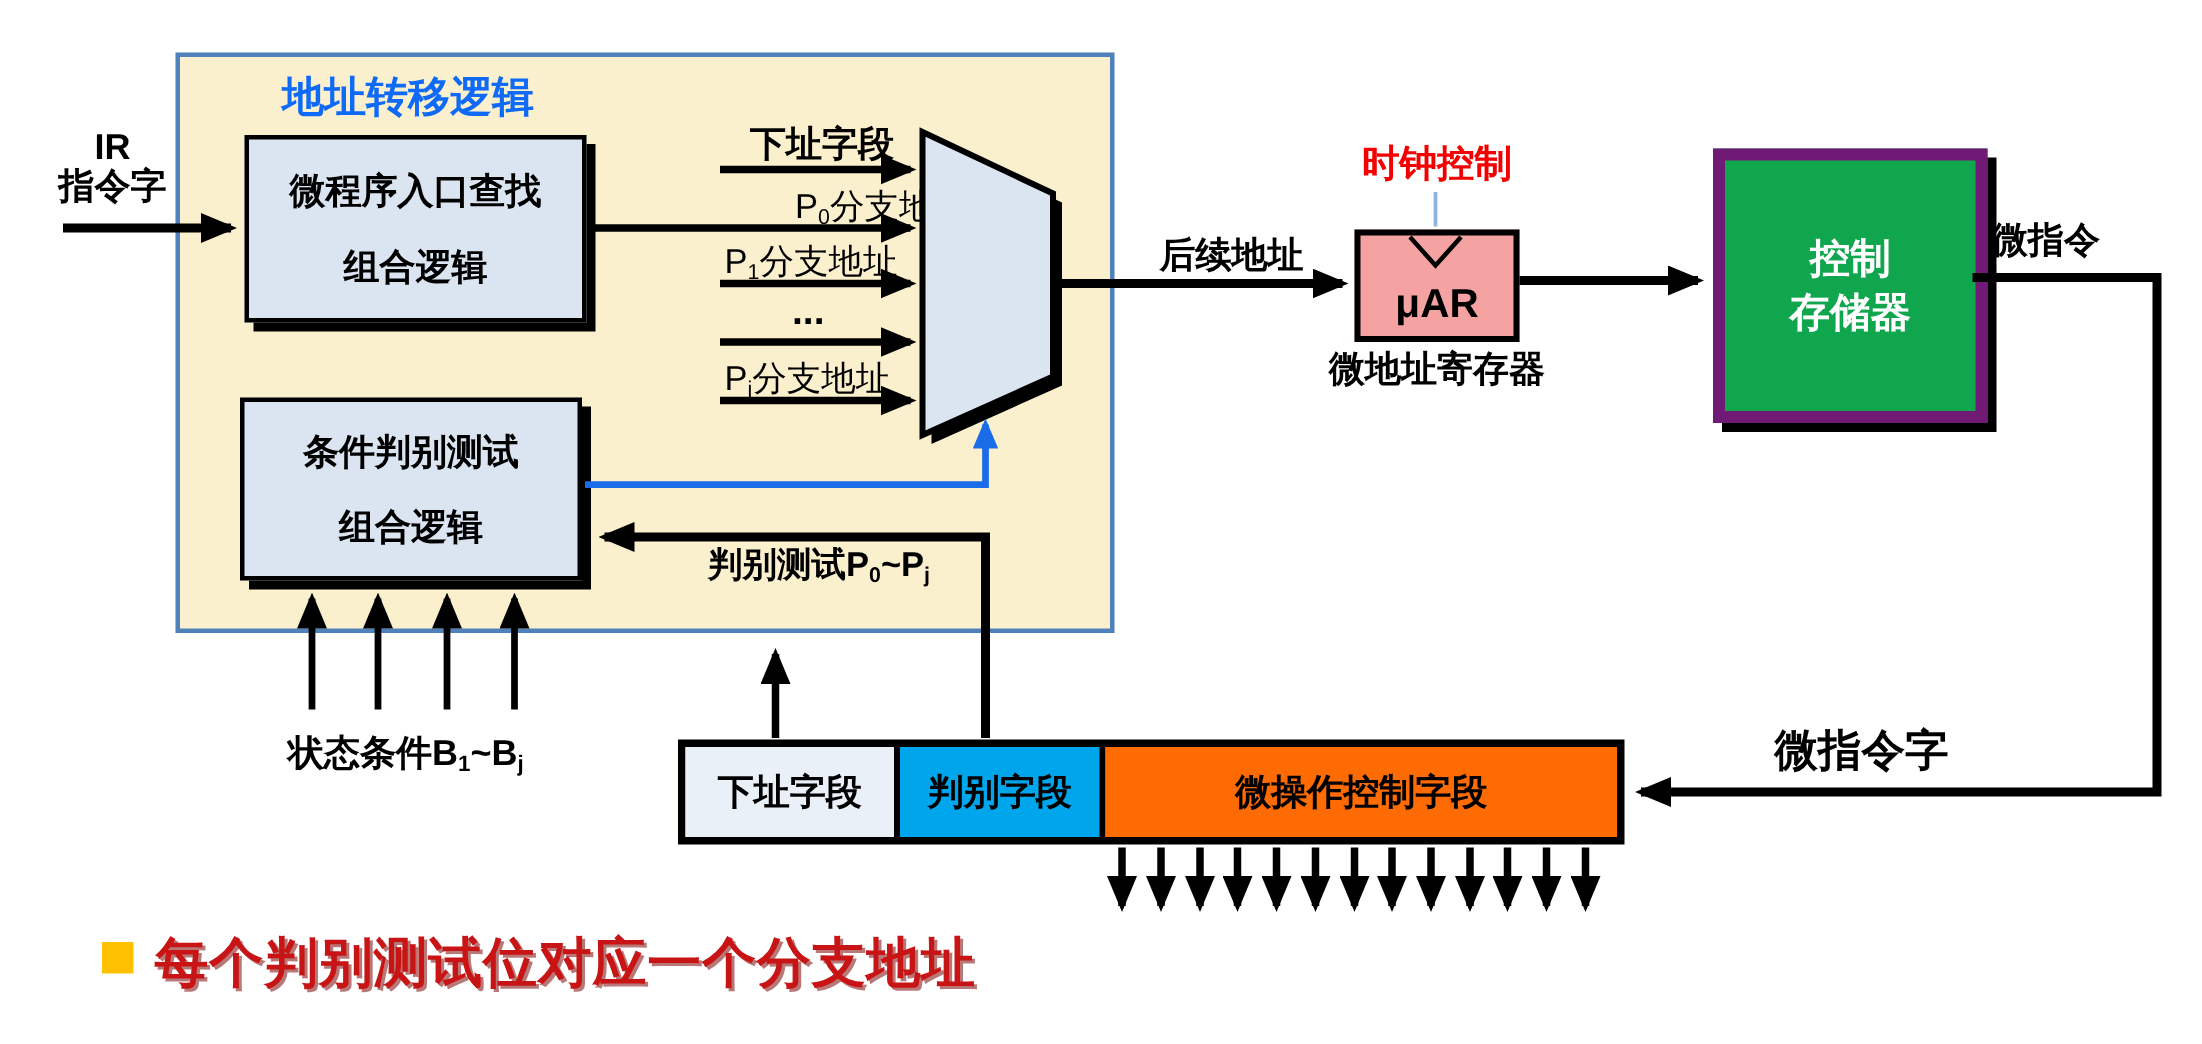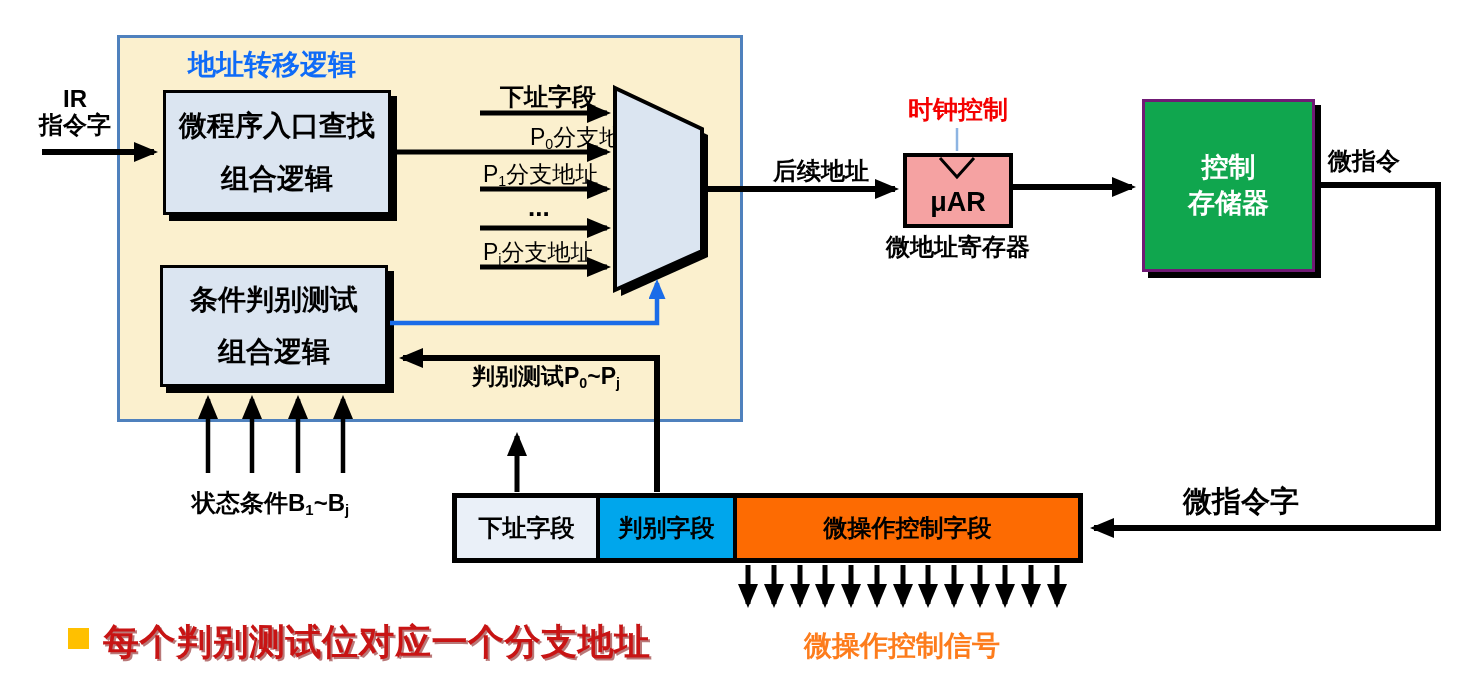--- a/index.html
+++ b/index.html
@@ -18,27 +18,27 @@
   .digits{font-weight:400;font-size:32px;z-index:4;}
   .muxlabel{
     position:absolute;left:607px;top:174px;width:120px;height:34px;z-index:4;
     font-weight:bold;font-size:33px;letter-spacing:3px;text-align:center;
     transform:rotate(90deg);
   }
   .box{
     position:absolute;background:#DBE5F1;border:3px solid #000;
     box-shadow:6px 6px 0 0 #000;z-index:3;
     display:flex;flex-direction:column;justify-content:space-evenly;align-items:center;
-    font-weight:bold;font-size:28px;text-align:center;
+    font-weight:bold;font-size:24px;text-align:center;
   }
   .entry{left:163px;top:90px;width:222px;height:119px;}
   .cond{left:160px;top:265px;width:222px;height:116px;}
   .greenbox{
     position:absolute;left:1142px;top:99px;width:167px;height:167px;
-    background:#10A64E;border:3px solid #701a75;box-shadow:6px 6px 0 0 #000;z-index:3;
+    background:#10A64E;border:8px solid #701a75;box-shadow:6px 6px 0 0 #000;z-index:3;
     display:flex;flex-direction:column;justify-content:center;align-items:center;
     color:#fff;font-weight:bold;font-size:27px;line-height:1.3;text-align:center;
   }
   .uar{
     position:absolute;left:903px;top:153px;width:102px;height:61px;
     background:#F5A2A2;border:4px solid #000;z-index:3;
     display:flex;justify-content:center;align-items:flex-end;
     font-weight:bold;font-size:27px;padding-bottom:6px;box-sizing:content-box;
   }
   .clock{color:#F40000;font-size:25px;}
@@ -113,21 +113,20 @@
 
   <div class="register">
     <div class="cell c1">下址字段</div>
     <div class="cell c2">判别字段</div>
     <div class="cell c3">微操作控制字段</div>
   </div>
 
   <div class="lbl" style="left:472px;top:364px;font-size:23px;"><span>判别测试P</span><span class="subsc">0</span><span>~P</span><span class="subsc">j</span></div>
   <div class="lbl" style="left:192px;top:490px;"><span>状态条件B</span><span class="subsc">1</span><span>~B</span><span class="subsc">j</span></div>
 
-  <div class="lbl signal center" style="left:772px;top:631px;width:260px;">微操作控制信号</div>
 
   <div class="note-bullet"></div>
   <div class="note-text">每个判别测试位对应一个分支地址</div>
 
   <svg class="overlay" width="1468" height="696" viewBox="0 0 1468 696">
     <defs>
       <marker id="ah" viewBox="0 0 24 20" refX="20" refY="10" markerWidth="24" markerHeight="20" orient="auto" markerUnits="userSpaceOnUse">
         <path d="M0,0 L24,10 L0,20 Z" fill="#000"></path>
       </marker>
       <marker id="ahb" viewBox="0 0 20 17" refX="16" refY="8.5" markerWidth="20" markerHeight="17" orient="auto" markerUnits="userSpaceOnUse">

